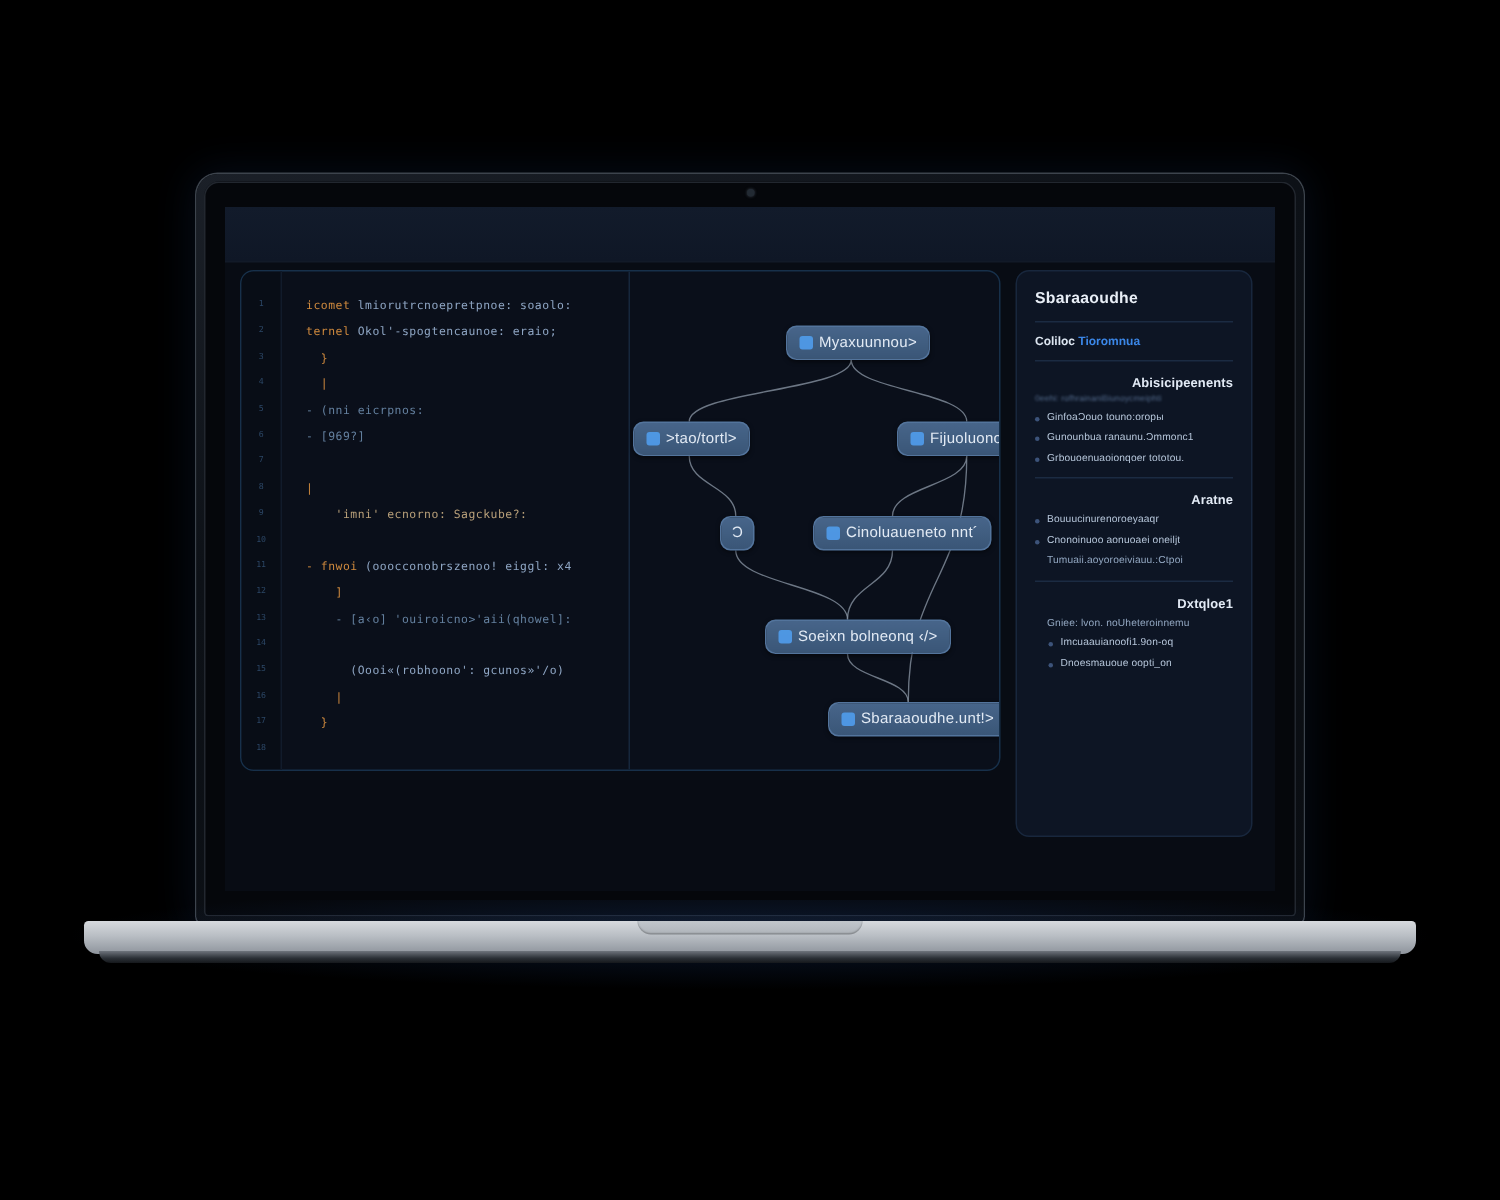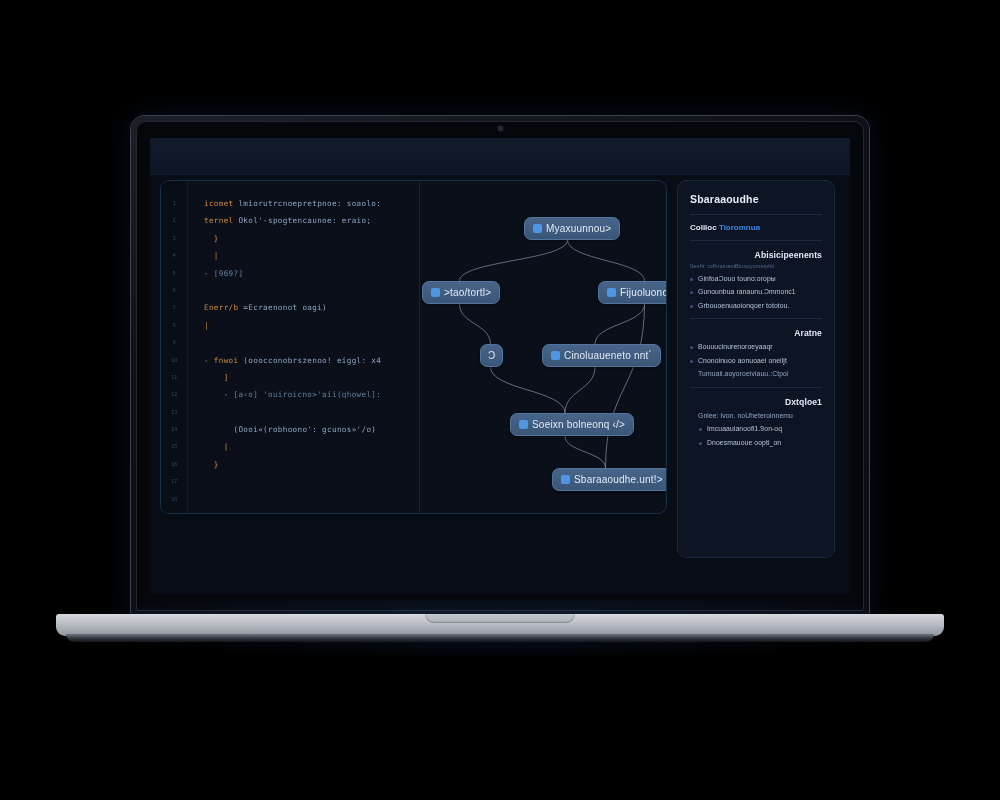--- a/index.html
+++ b/index.html
@@ -196,24 +196,25 @@
             <span>17</span>
             <span>18</span>
             <span>19</span>
           </div>
 
         <div class="code" id="code-area">
             <div class="ln"><span></span><span class="c-key">icomet</span><span class="c-txt"> lmiorutrcnoepretpnoe: soaolo:</span></div>
             <div class="ln"><span></span><span class="c-key">ternel</span><span class="c-txt"> Okol'-spogtencaunoe: eraio;</span></div>
             <div class="ln"><span>  </span><span class="c-key">}</span></div>
             <div class="ln"><span>  </span><span class="c-key">|</span></div>
+            <div class="ln"><span></span><span class="c-dim">- (nni eicrpnos:</span></div>
             <div class="ln"><span></span><span class="c-dim">- [969?]</span></div>
             <div class="ln"><span></span><span class="c-txt"></span></div>
-            <div class="ln"><span></span><span class="c-key">Enerr/b</span><span class="c-txt"> =Ecraenonot oagi)</span></div>
             <div class="ln"><span></span><span class="c-key">|</span></div>
+            <div class="ln"><span>    </span><span class="c-str">'imni' ecnorno: Sagckube?:</span></div>
             <div class="ln"><span></span><span class="c-txt"></span></div>
             <div class="ln"><span></span><span class="c-key">- fnwoi</span><span class="c-txt"> (ooocconobrszenoo! eiggl: x4</span></div>
             <div class="ln"><span>    </span><span class="c-key">]</span></div>
             <div class="ln"><span>    </span><span class="c-dim">- [a‹o] 'ouiroicno&gt;'aii(qhowel]:</span></div>
             <div class="ln"><span></span><span class="c-txt"></span></div>
             <div class="ln"><span>      </span><span class="c-txt">(Oooi«(robhoono': gcunos»'/o)</span></div>
             <div class="ln"><span>    </span><span class="c-key">|</span></div>
             <div class="ln"><span>  </span><span class="c-key">}</span></div>
           </div>
 

